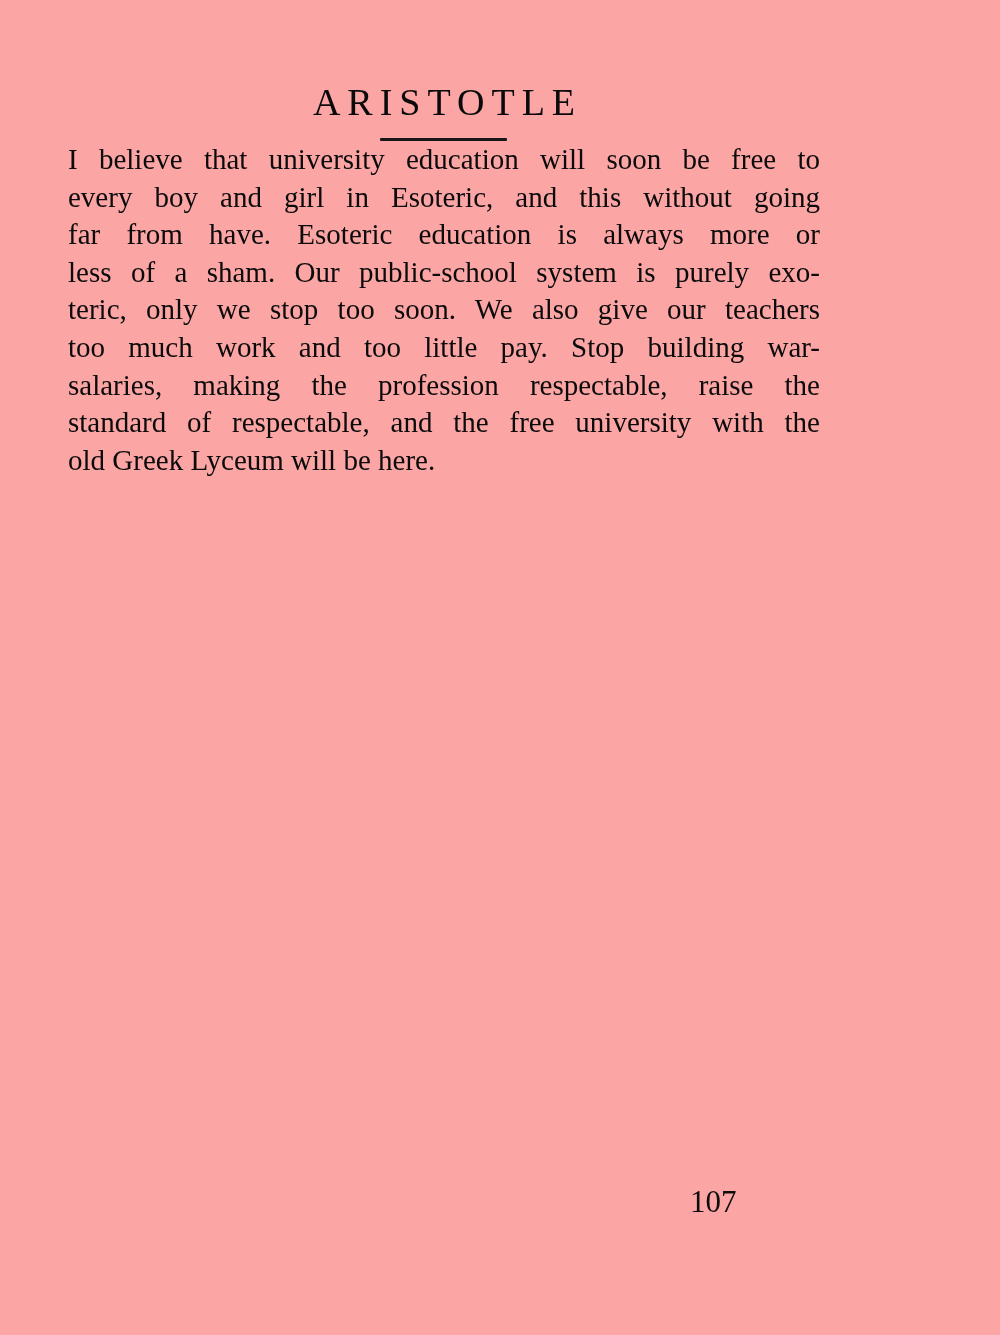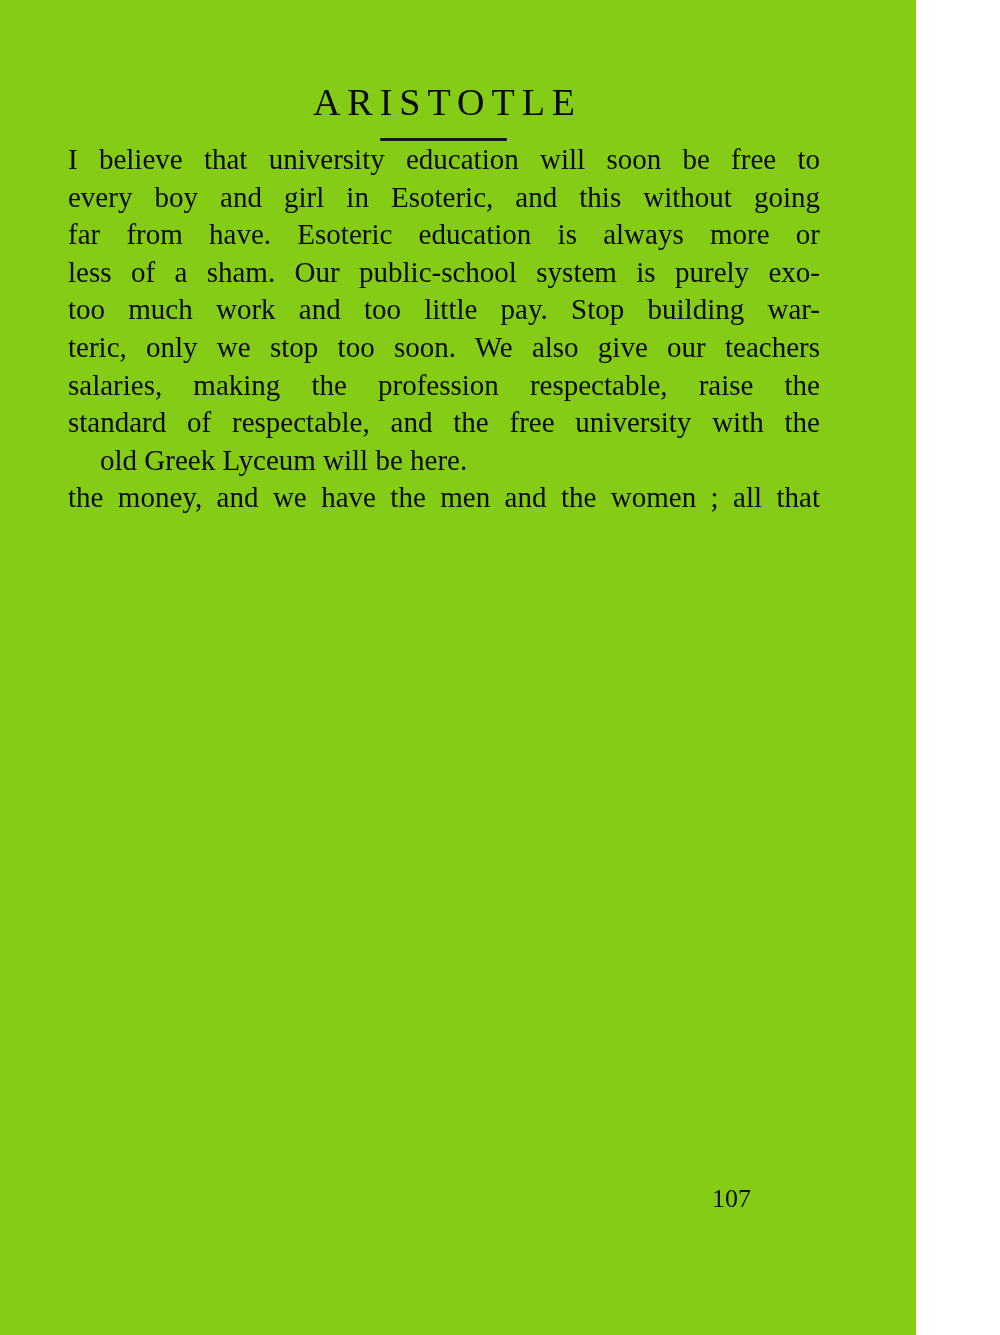--- a/index.html
+++ b/index.html
@@ -2,23 +2,23 @@
 <html><head>
 <meta charset="utf-8">
 <style>
   html, body {
     margin: 0;
     padding: 0;
     background: #ffffff;
   }
   .sheet {
     position: relative;
-    width: 916px;
+    width: 1000px;
     height: 1335px;
-    background: #84cc16;
+    background: #fca5a5;
     font-family: "Liberation Serif", "DejaVu Serif", serif;
     color: #0b0b0b;
     overflow: hidden;
   }
   .heading {
     position: absolute;
     top: 80px;
     left: 68px;
     width: 752px;
     text-align: center;
@@ -49,47 +49,45 @@
   }
   .ln {
     text-align: justify;
   }
   .ln.j {
     text-align-last: justify;
   }
   .ln.left {
     text-align: left;
     text-align-last: left;
-    margin-left: 32px;
   }
   .pageno {
     position: absolute;
     top: 1184px;
-    left: 712px;
-    font-size: 26px;
+    left: 690px;
+    font-size: 31px;
     color: #0d0d0d;
   }
 </style>
 </head>
 <body>
 
 <div class="sheet">
 
   <div class="heading">ARISTOTLE</div>
 
   <div class="divider"></div>
 
   <div class="body-text">
     <div class="ln j">I believe that university education will soon be free to</div>
     <div class="ln j">every boy and girl in Esoteric, and this without going</div>
     <div class="ln j">far from have. Esoteric education is always more or</div>
     <div class="ln j">less of a sham. Our public-school system is purely exo-</div>
+    <div class="ln j">teric, only we stop too soon. We also give our teachers</div>
     <div class="ln j">too much work and too little pay. Stop building war-</div>
-    <div class="ln j">teric, only we stop too soon. We also give our teachers</div>
     <div class="ln j">salaries, making the profession respectable, raise the</div>
     <div class="ln j">standard of respectable, and the free university with the</div>
     <div class="ln left">old Greek Lyceum will be here.</div>
-    <div class="ln j">the money, and we have the men and the women ; all that</div>
   </div>
 
   <div class="pageno">107</div>
 
 </div>
 
 </body></html>

